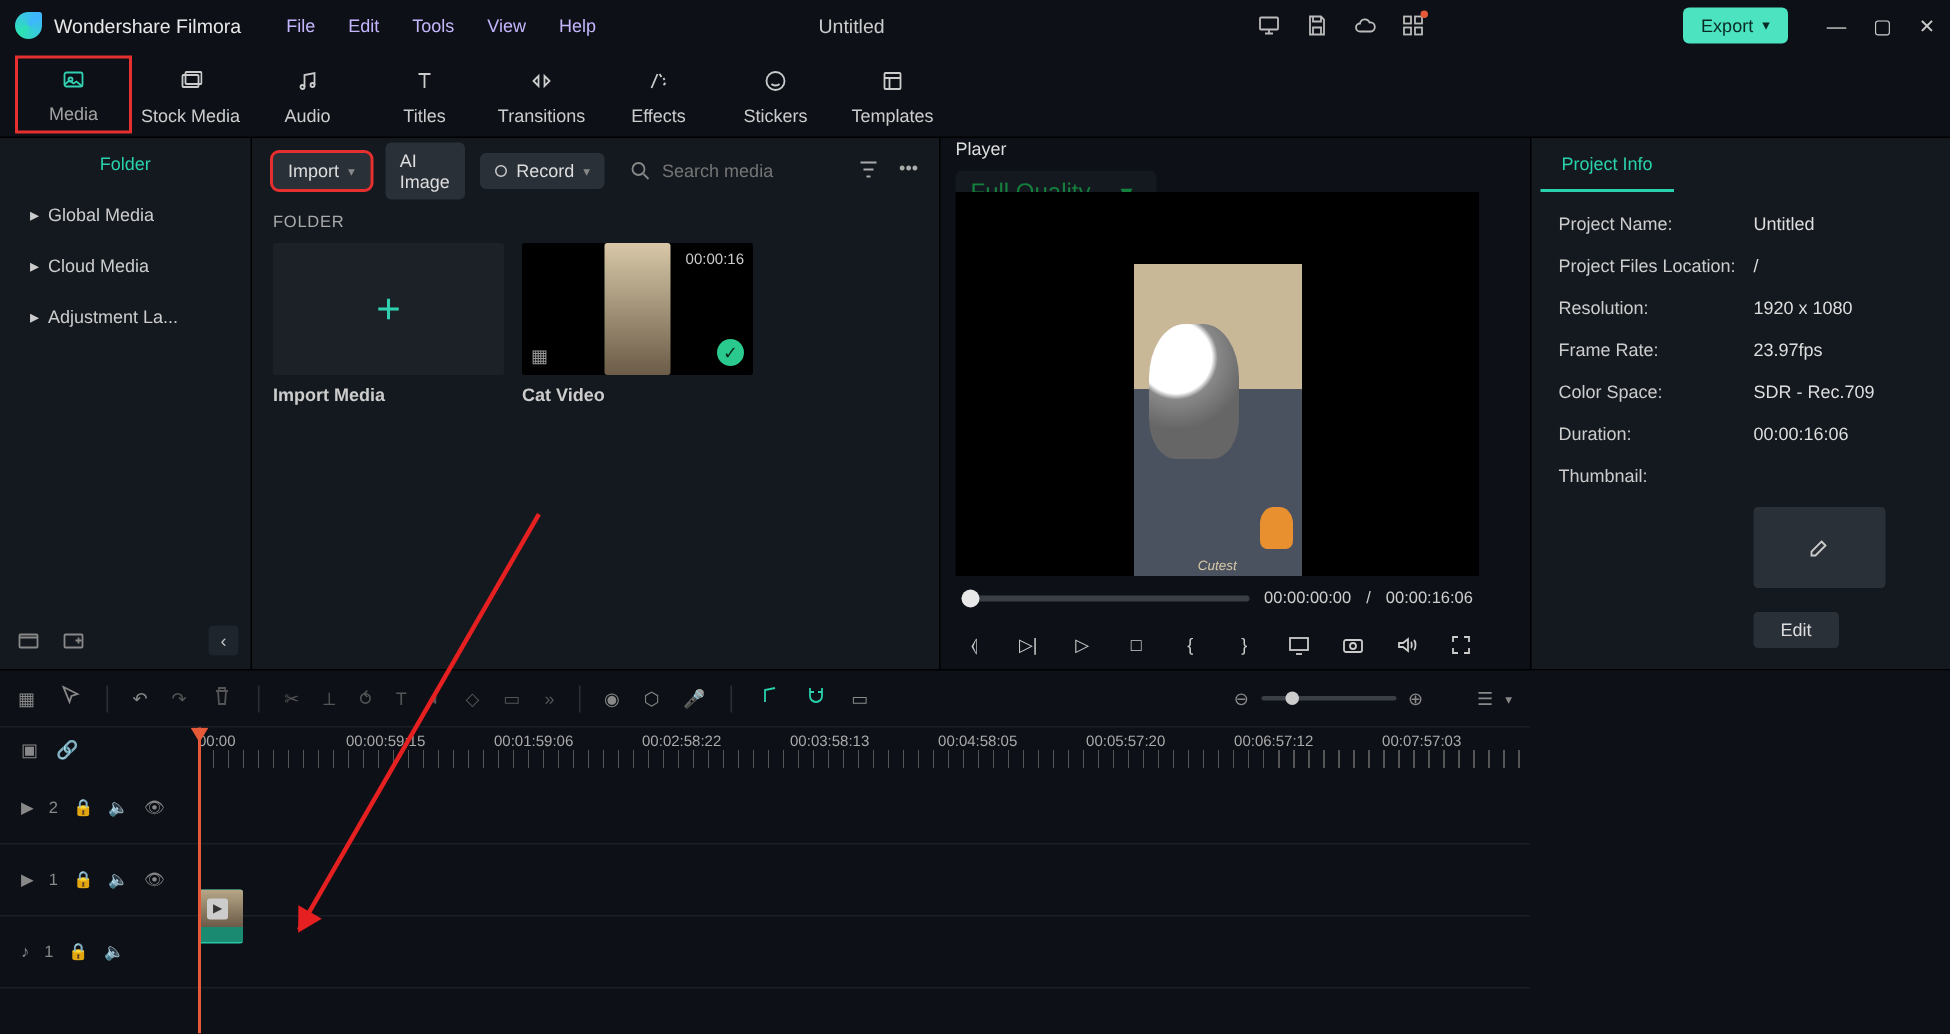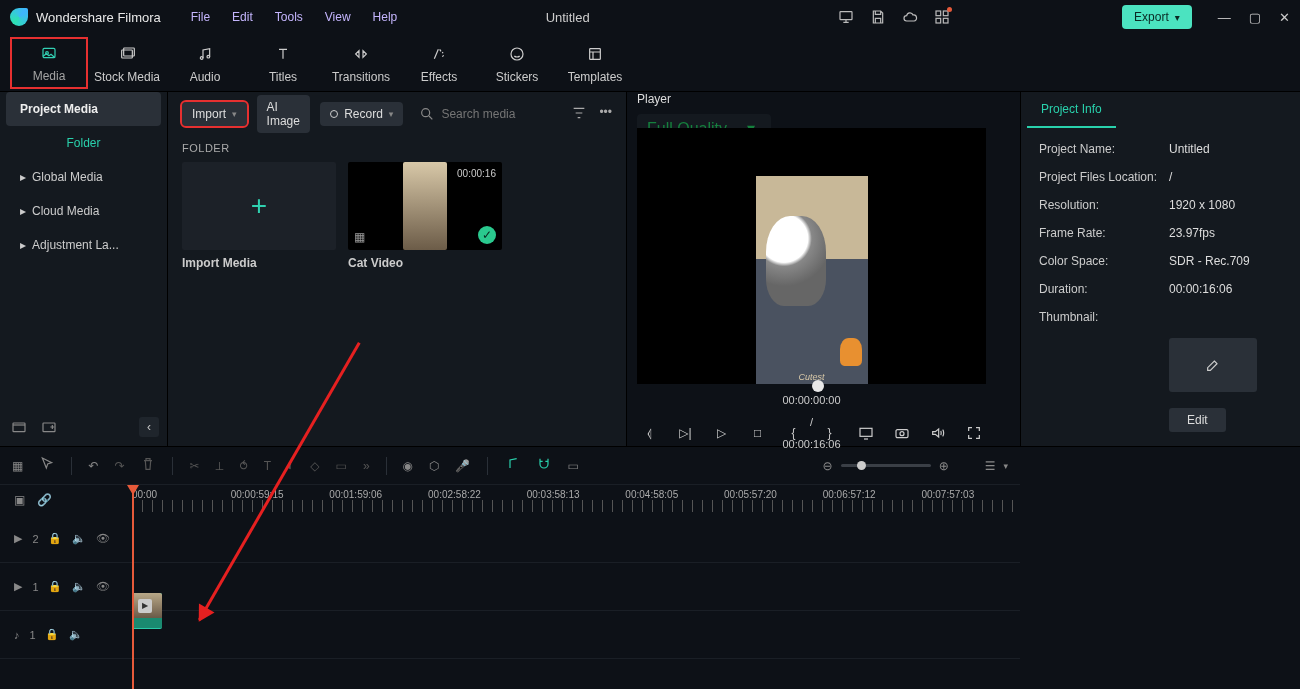--- a/index.html
+++ b/index.html
@@ -55,21 +55,21 @@
   .player { width:370px; background:#0d1117; display:flex; flex-direction:column; border-left:1px solid #000; }
   .player-top { height:36px; display:flex; align-items:flex-start; padding:0 10px; gap:8px;flex-direction:column; }
   .player-top .label { font-size:12px; color:#ddd; }
   .quality { background:#14191f; border-radius:4px; padding:5px 16px 5px 10px; font-size:16px; color:#15803d; display:flex; align-items:center; gap:20px; cursor:pointer; }
   .player-top .pic-ic { margin-left:auto; color:#aaa; cursor:pointer; }
   .preview { flex:1; background:#000; display:flex; align-items:center; justify-content:center; margin:0 10px; }
   .preview-inner { width:112px; height:208px; background:linear-gradient(to bottom,#c8b898 0%,#c8b898 40%,#4a5260 40%,#4a5260 100%); position:relative;margin-top:48px; }
   .cat-body { position:absolute; top:40px; left:10px; width:60px; height:90px; background:radial-gradient(circle at 30% 25%,#fff 30%,#888 35%,#666 60%); border-radius:40% 40% 30% 30%; }
   .cat-toy { position:absolute; bottom:18px; right:6px; width:22px; height:28px; background:#e89030; border-radius:40% 40% 20% 20%; }
   .preview-caption { position:absolute; bottom:2px; left:0; right:0; text-align:center; font-size:9px; color:#d8c8a8; font-style:italic; }
-  .timebar { height:36px; display:flex; align-items:center; gap:10px; padding:0 14px;flex-direction:column; }
+  .timebar { height:36px; display:flex; align-items:center; gap:10px; padding:0 14px; }
   .slider { flex:1; height:4px; background:#3a3f46; border-radius:2px; position:relative; }
   .slider .knob { position:absolute; left:0; top:-4px; width:12px; height:12px; background:#e8e8e8; border-radius:50%; }
   .time-txt { font-size:11px; color:#ccc; }
   .pcontrols { height:40px; display:flex; align-items:center; justify-content:center; gap:18px; color:#ccc; }
   .pcontrols span { cursor:pointer; display:inline-flex; width:18px; justify-content:center; }
 
   .right-panel { width:280px; background:#14191f; border-left:1px solid #000; padding:0;margin-left:24px; }
   .rp-tab { display:inline-block; padding:10px 14px; font-size:12px; color:#29d1ac; border-bottom:2px solid #29d1ac; margin-left:6px; }
   .rp-body { padding:14px 18px; }
   .rp-row { display:flex; margin-bottom:14px; font-size:12px; }
@@ -197,23 +197,20 @@
         <svg viewBox="0 0 24 24">
           <rect x="4" y="4" width="16" height="16" rx="1"></rect>
           <path d="M4 9h16M9 9v11"></path>
         </svg>
       </div><span>Templates</span></div>
 </div>
 
 <div class="main-row">
 
   <div class="left-side">
-    <div class="side-item selected">
-        <span>Project Media</span>
-      </div>
     <div class="side-item folder">
         <span>Folder</span>
       </div>
     <div class="side-item side-sub">
         <span>▸</span>
         <span>Global Media</span>
       </div>
     <div class="side-item side-sub">
         <span>▸</span>
         <span>Cloud Media</span>

